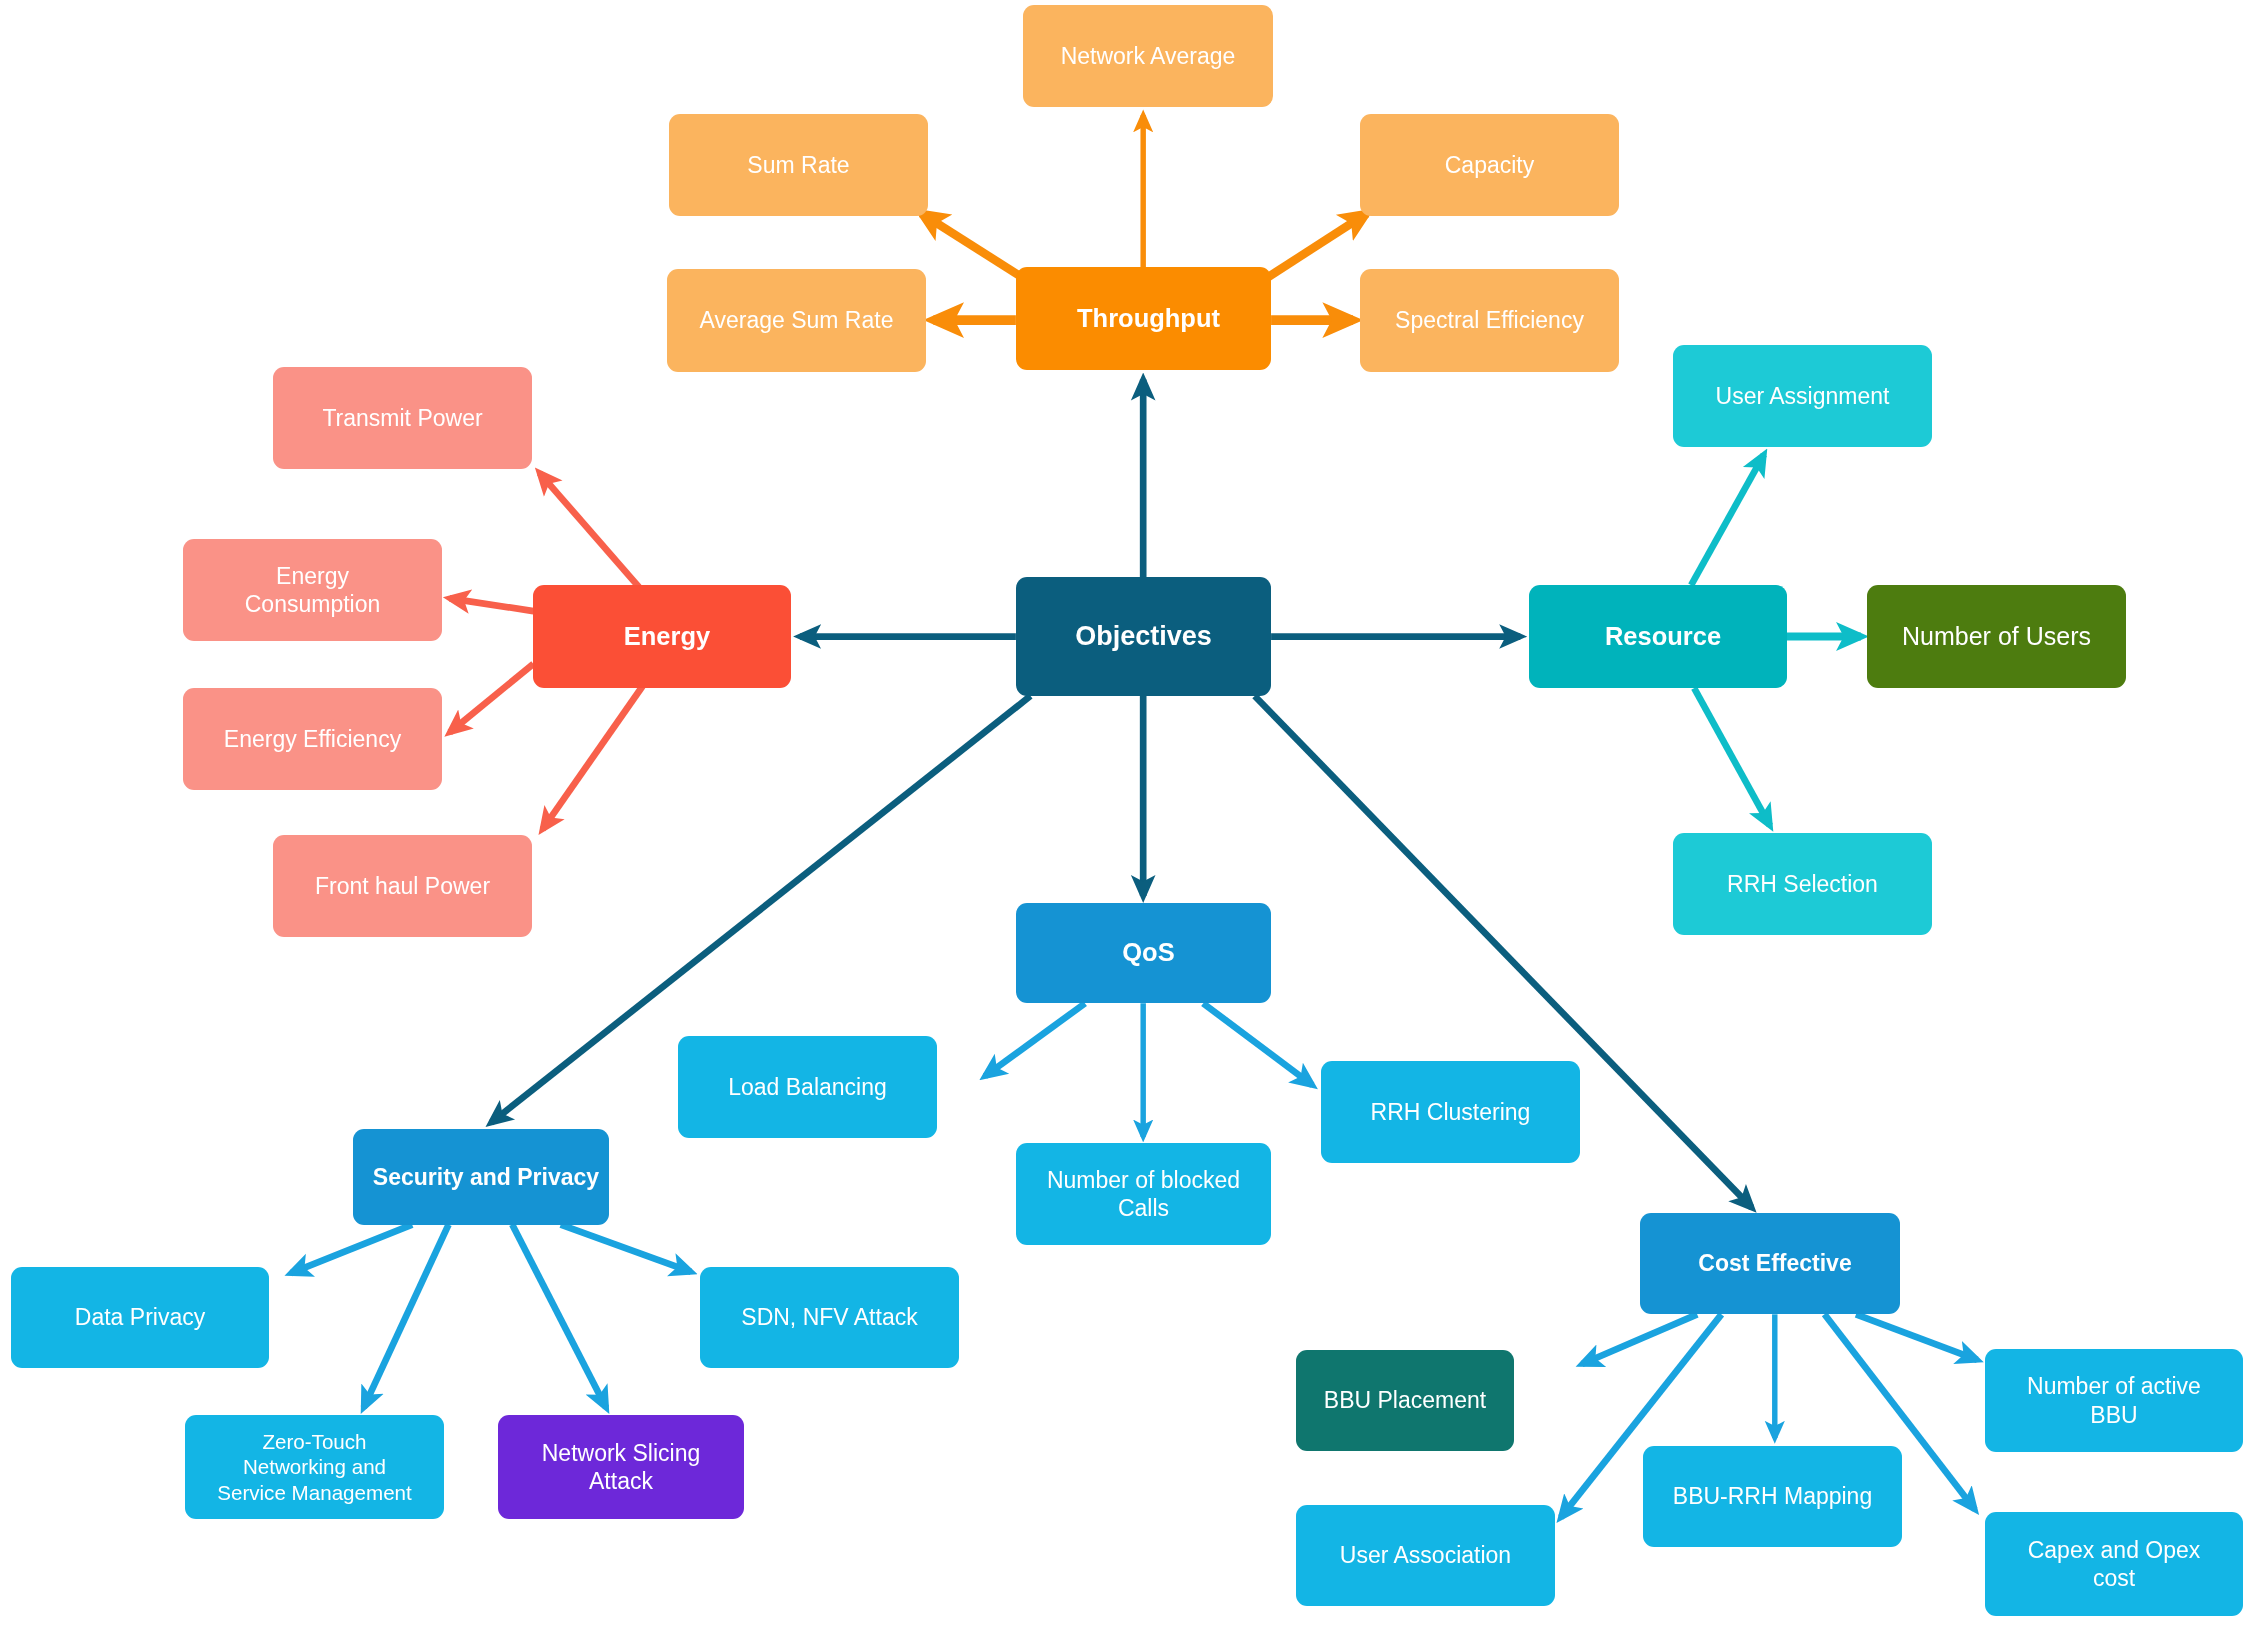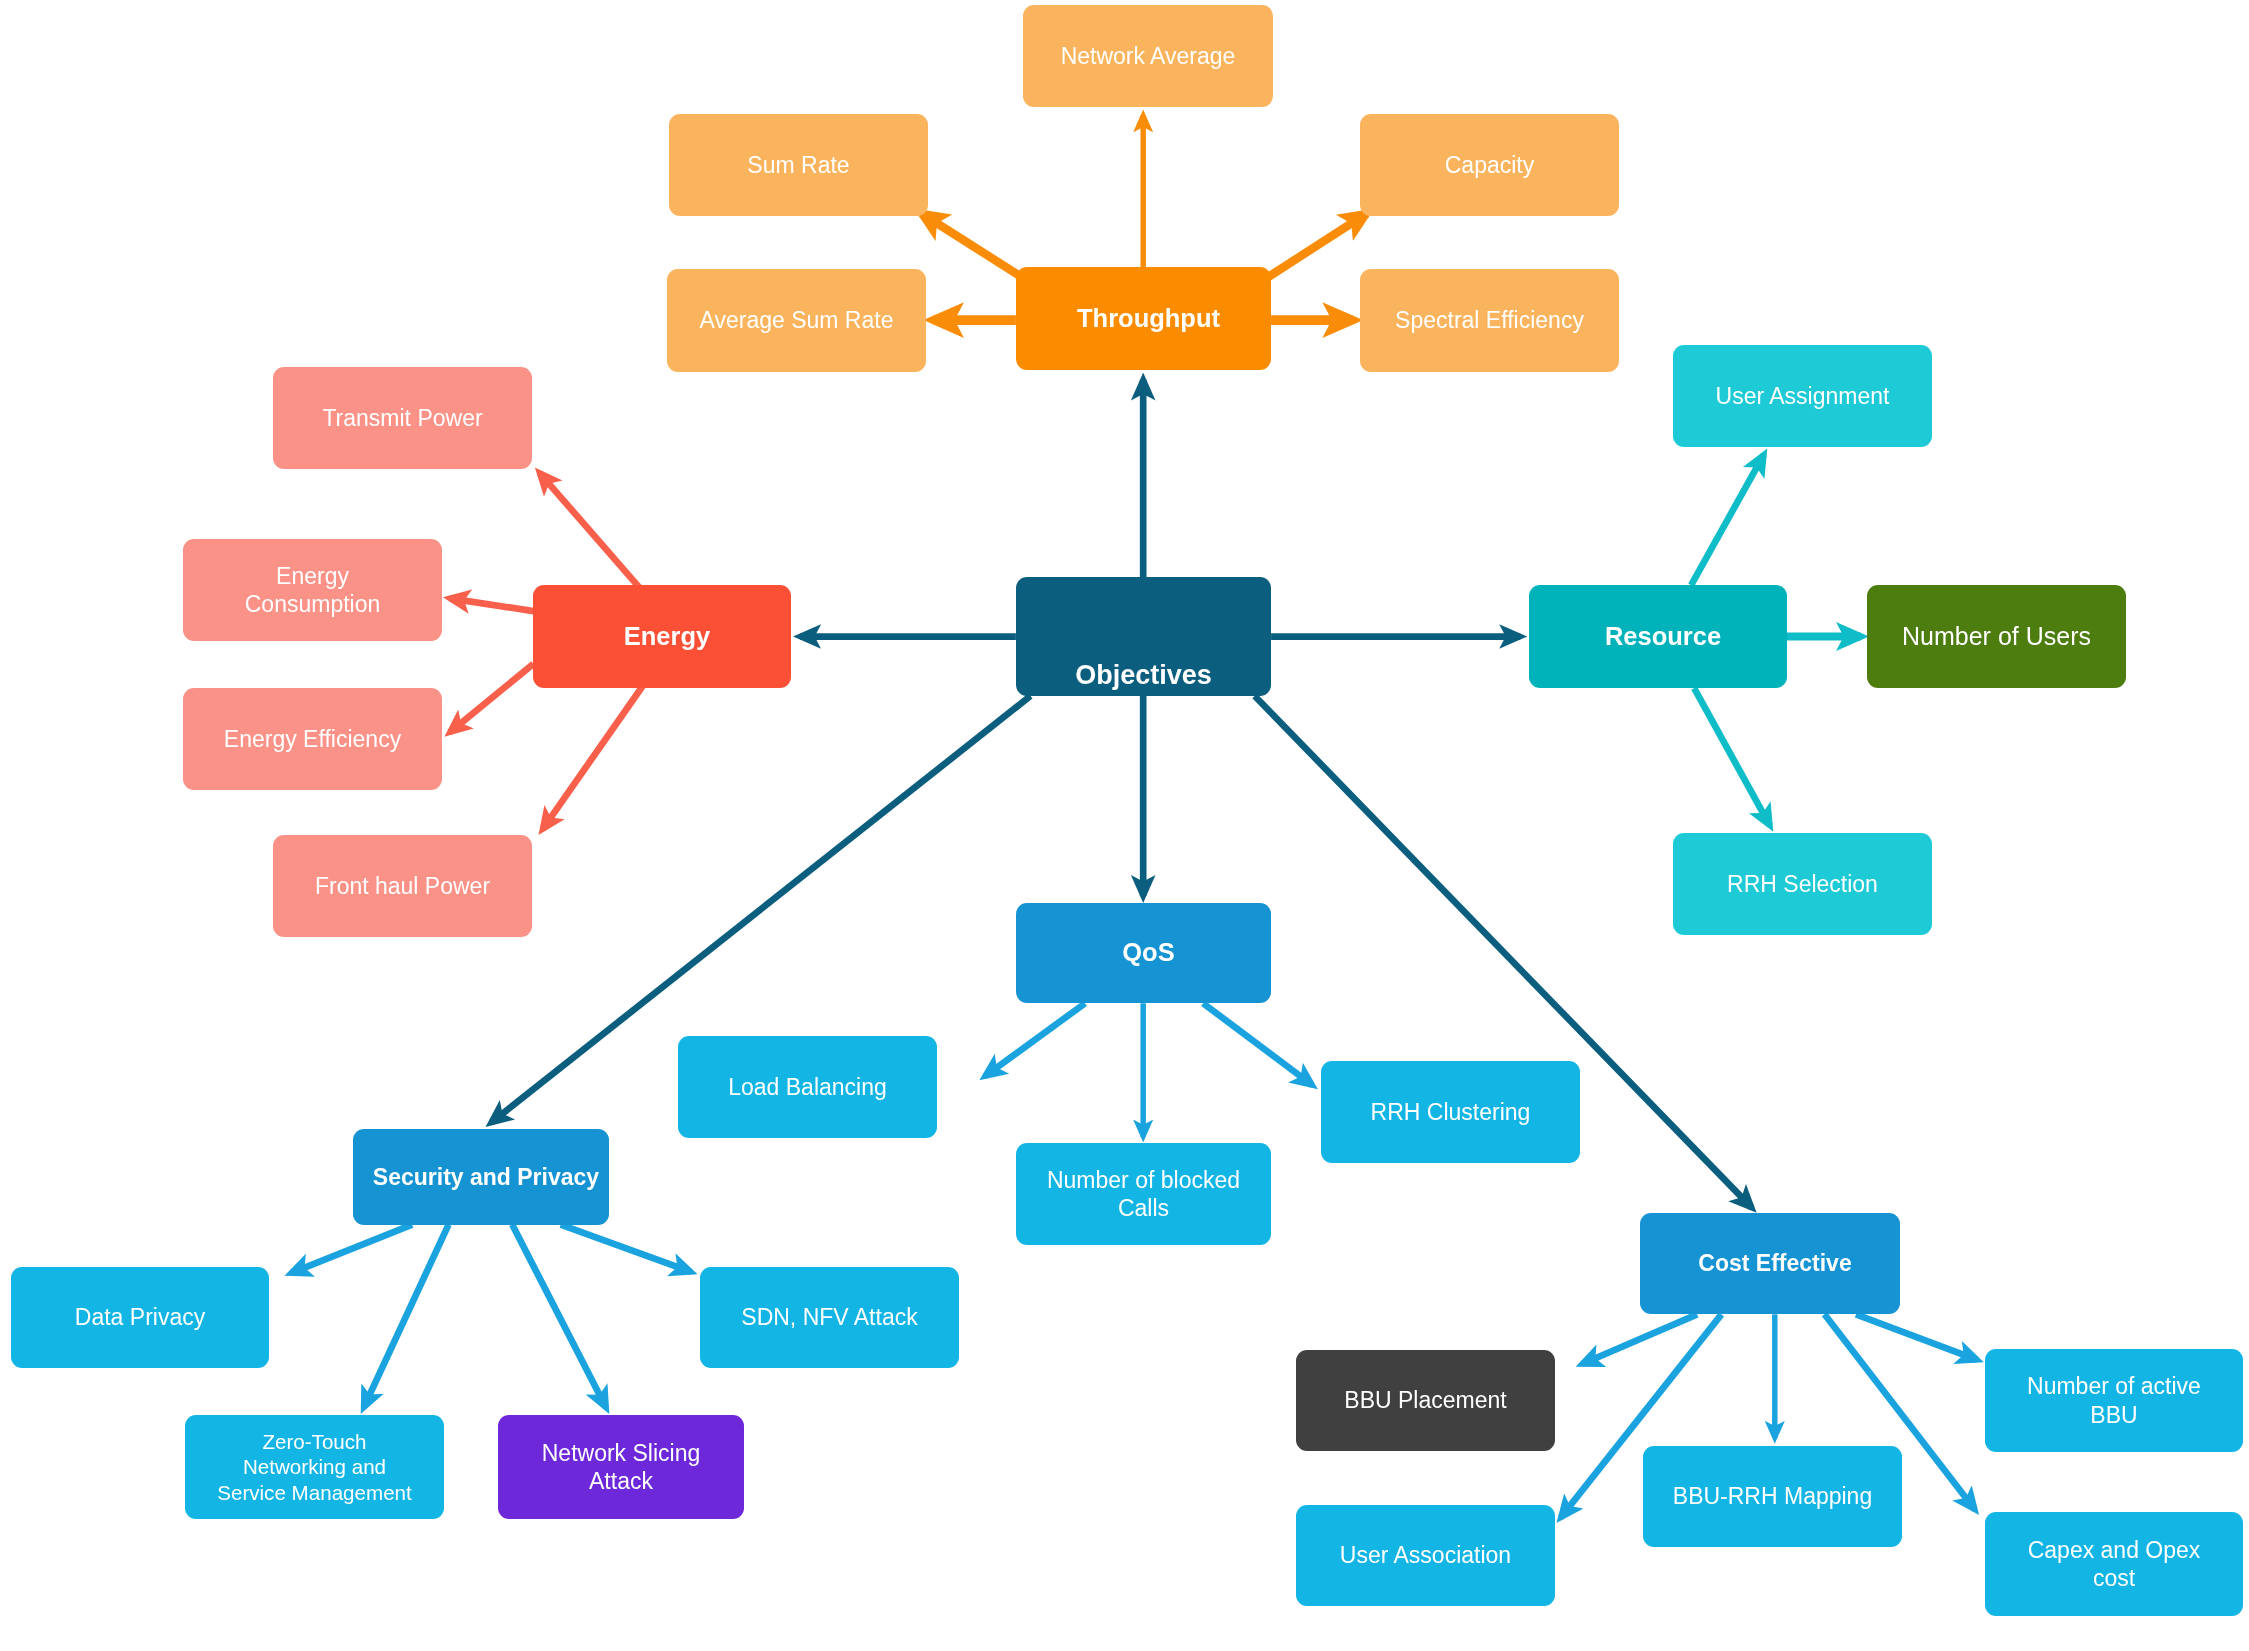--- a/index.html
+++ b/index.html
@@ -44,21 +44,20 @@
   }
   .hub {
     font-weight: bold;
     padding-left: 16px;
   }
   .leaf {
     font-weight: normal;
   }
   .root {
     font-weight: bold;
-    align-items: flex-end;
   }
 </style>
 </head>
 <body>
 
 <div id="canvas">
   <svg id="edges" viewBox="0 0 3712 2725" preserveAspectRatio="none">
       <defs>
         <marker id="ah-0B5E7E-11" viewBox="0 0 10 10" refX="7.5" refY="5" markerWidth="4.2" markerHeight="4.2" orient="auto-start-reverse" markerUnits="strokeWidth">
           <path d="M 0 0.6 L 10 5 L 0 9.4 L 2.3 5 Z" fill="#0B5E7E"></path>
@@ -196,21 +195,21 @@
       <div class="node leaf" style="left: 498px; top: 1415px; width: 246px; height: 104px; background: #6d28d9; font-size: 23px;">
         <span class="lbl">Network Slicing
 Attack</span>
       </div>
       <div class="node leaf" style="left: 700px; top: 1267px; width: 259px; height: 101px; background: rgb(19, 181, 229); font-size: 23px;">
         <span class="lbl">SDN, NFV Attack</span>
       </div>
       <div class="node hub" style="left: 1640px; top: 1213px; width: 260px; height: 101px; background: rgb(21, 147, 211); font-size: 23px;">
         <span class="lbl">Cost Effective</span>
       </div>
-      <div class="node leaf" style="left: 1296px; top: 1350px; width: 259px; height: 101px; background: #404040; font-size: 23px;">
+      <div class="node leaf" style="left: 1296px; top: 1350px; width: 218px; height: 101px; background: #0f766e; font-size: 23px;">
         <span class="lbl">BBU Placement</span>
       </div>
       <div class="node leaf" style="left: 1296px; top: 1505px; width: 259px; height: 101px; background: rgb(19, 181, 229); font-size: 23px;">
         <span class="lbl">User Association</span>
       </div>
       <div class="node leaf" style="left: 1643px; top: 1446px; width: 259px; height: 101px; background: rgb(19, 181, 229); font-size: 23px;">
         <span class="lbl">BBU-RRH Mapping</span>
       </div>
       <div class="node leaf" style="left: 1985px; top: 1349px; width: 258px; height: 103px; background: rgb(19, 181, 229); font-size: 23px;">
         <span class="lbl">Number of active

